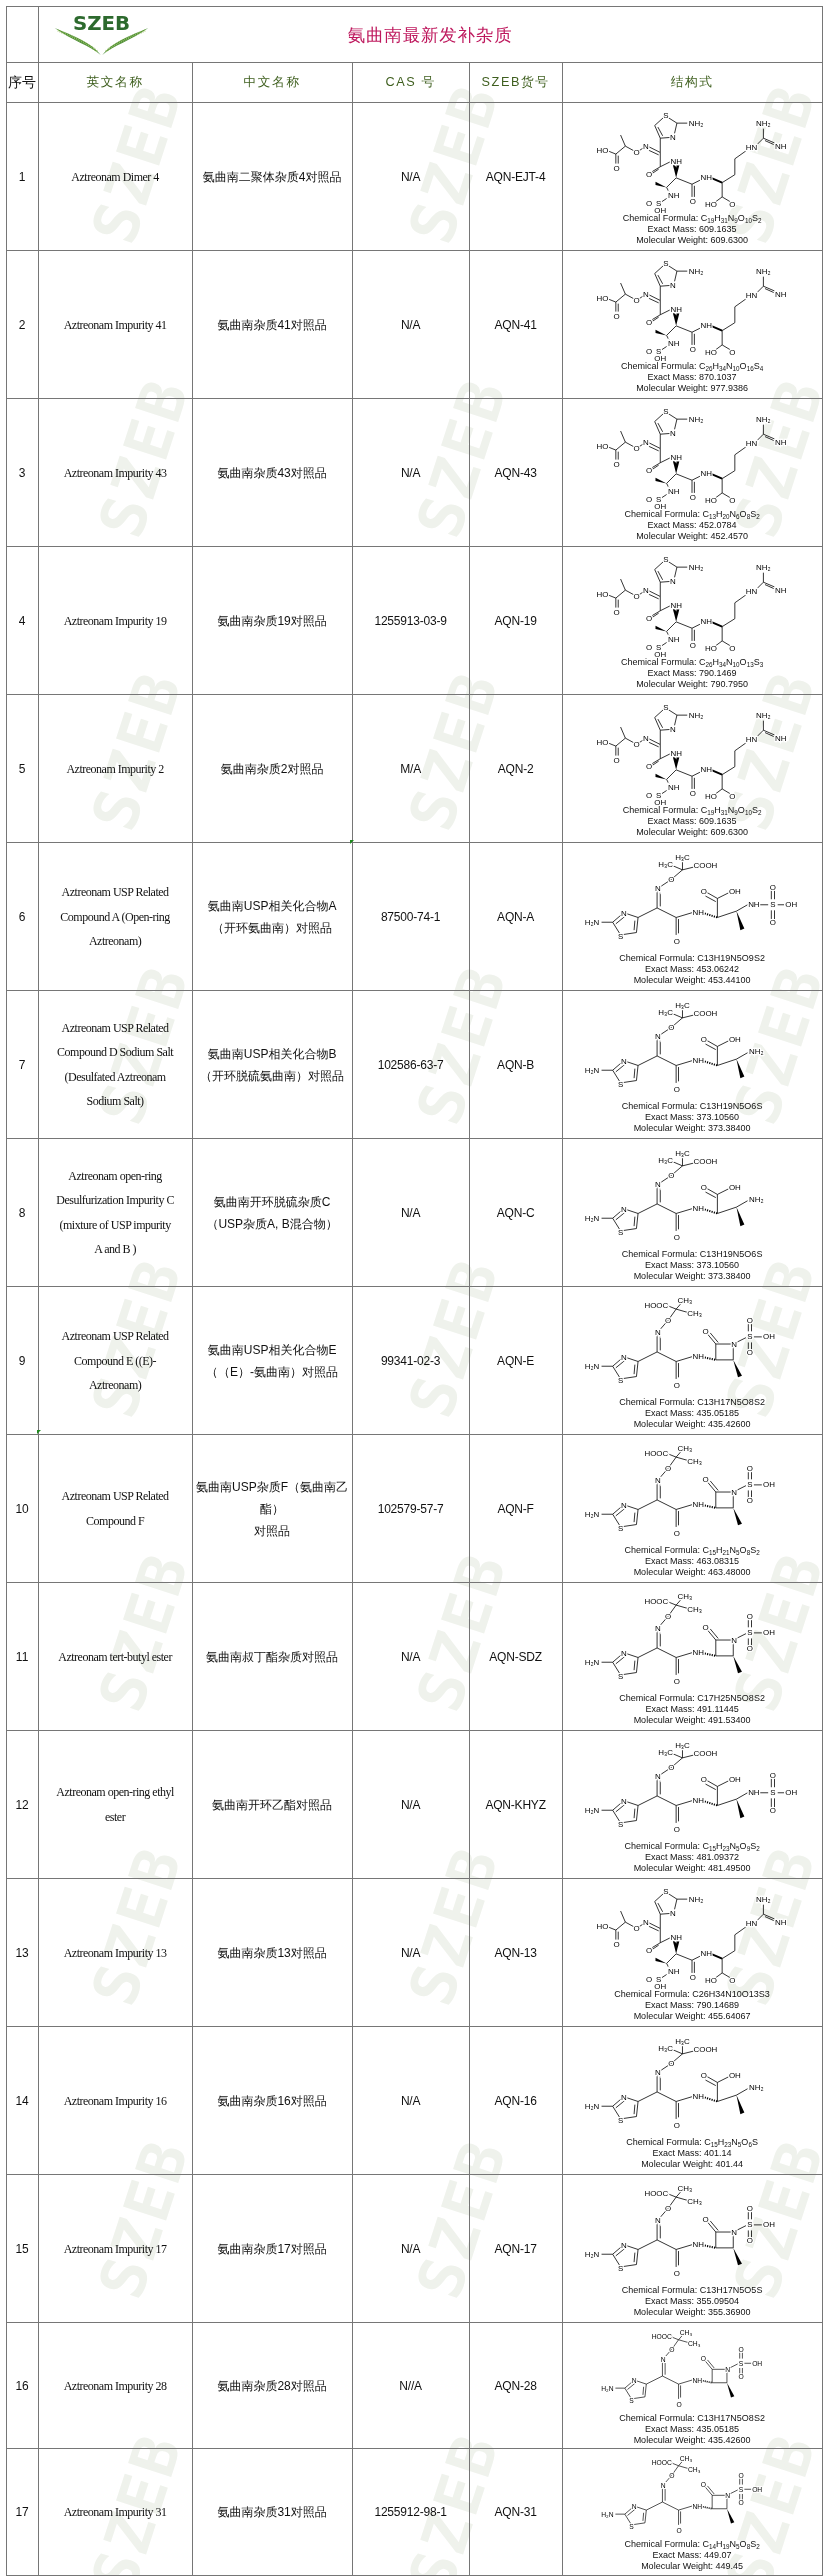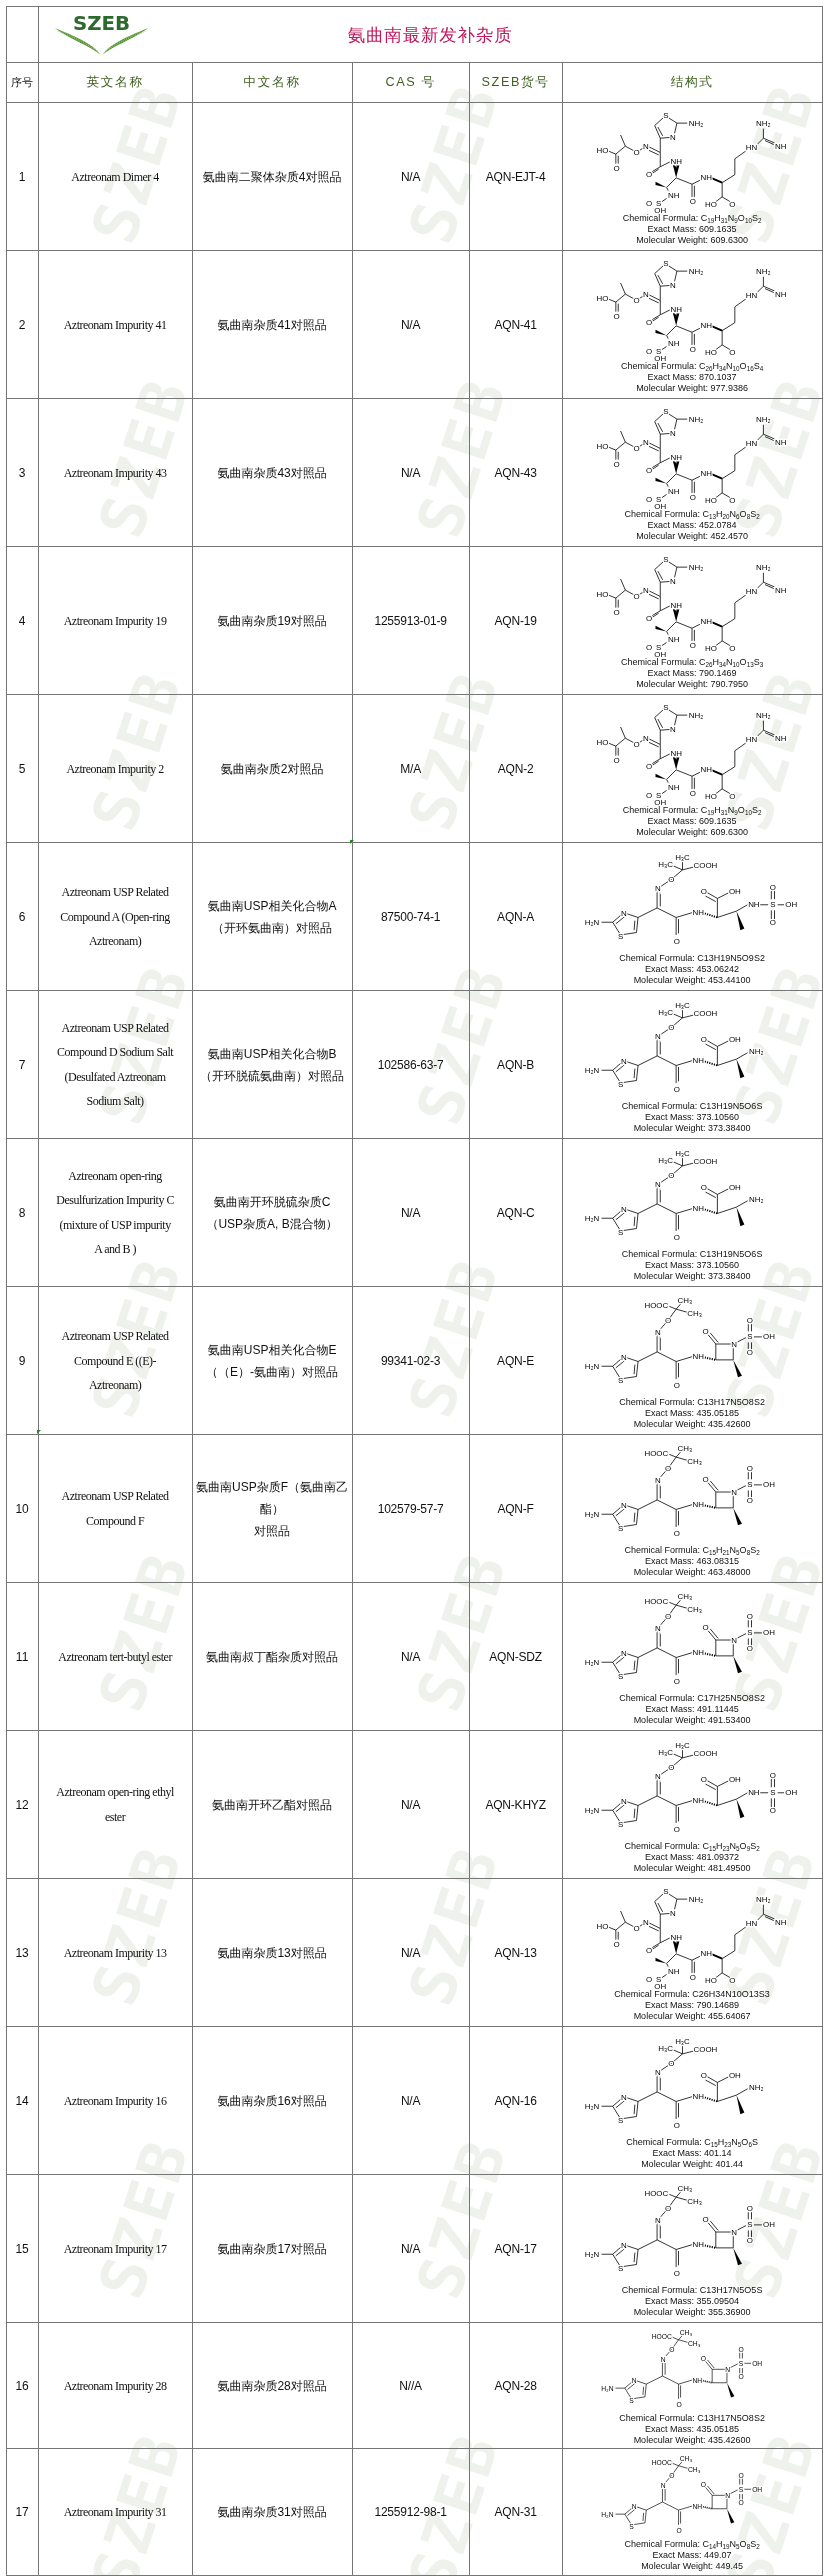--- a/index.html
+++ b/index.html
@@ -10,21 +10,21 @@
         font-size: 62px; color: #eff2ec; transform: rotate(-72deg); transform-origin: center; letter-spacing: 3.2px; }
   table.sheet { position: absolute; left: 5.6px; top: 6.3px; width: 814px; border-collapse: collapse;
                 table-layout: fixed; z-index: 1; background: transparent; }
   table.sheet td, table.sheet th { border: 1.6px solid #767676; padding: 0; text-align: center; vertical-align: middle; }
   .title-row { height: 56px; }
   .title-cell { position: relative; }
   .logo { position: absolute; left: 11px; top: 1.6px; width: 103px; height: 46px; }
   .page-title { font-family: "DejaVu Serif", serif; font-size: 17.5px; color: #be185d; letter-spacing: 0.8px; }
   .head-row { height: 40px; }
   .head-row th { font-weight: normal; font-size: 12.7px; color: #3f5f1f; letter-spacing: 1.6px; }
-  .head-row th.c-no { letter-spacing: 0; font-size: 11px; color: #111; }
+  .head-row th.c-no { letter-spacing: 0; font-size: 14px; color: #111; }
   tbody tr { height: 148px; }
   tbody tr:nth-child(16) { height: 126px; }
   tbody tr:nth-child(17) { height: 127px; }
   .c-no { font-size: 12px; }
   .c-en { font-family: "Liberation Serif", serif; font-size: 12px; letter-spacing: -0.5px; line-height: 24.6px; padding: 0 17px !important; }
   .c-cn { font-size: 12px; white-space: pre-line; line-height: 22px; padding: 0 3.2px !important; margin-left: 12px; }
   .c-cas, .c-code { font-size: 12px; letter-spacing: -0.2px; }
   td.c-struct { vertical-align: top; padding-top: 3.2px !important; }
   .mol { width: 238px; height: 102px; margin: 0 auto; }
   tbody tr:nth-child(16) .mol, tbody tr:nth-child(17) .mol { height: 84px; }
@@ -345,21 +345,21 @@
       <div class="fl"><span>Chemical Formula:</span> <span class="chem">C<sub>13</sub>H<sub>20</sub>N<sub>6</sub>O<sub>8</sub>S<sub>2</sub></span></div>
       <div class="fl"><span>Exact Mass:</span> <span>452.0784</span></div>
       <div class="fl"><span>Molecular Weight:</span> <span>452.4570</span></div>
     </td>
   </tr>
 
   <tr>
     <td class="c-no">4</td>
     <td class="c-en">Aztreonam Impurity 19</td>
     <td class="c-cn">氨曲南杂质19对照品</td>
-    <td class="c-cas">1255913-01-9</td>
+    <td class="c-cas">1255913-03-9</td>
     <td class="c-code">AQN-19</td>
     <td class="c-struct">
       <div class="mol">
   <svg viewBox="0 0 300 128">
     <g stroke="#000" stroke-width="1" fill="none">
       <line x1="110" y1="34" x2="103" y2="18"></line>
                 <line x1="113" y1="31" x2="107" y2="20"></line>
       <line x1="103" y1="18" x2="114" y2="8"></line>
                 <line x1="120" y1="8" x2="131" y2="15"></line>
       <line x1="131" y1="15" x2="128" y2="28"></line>

